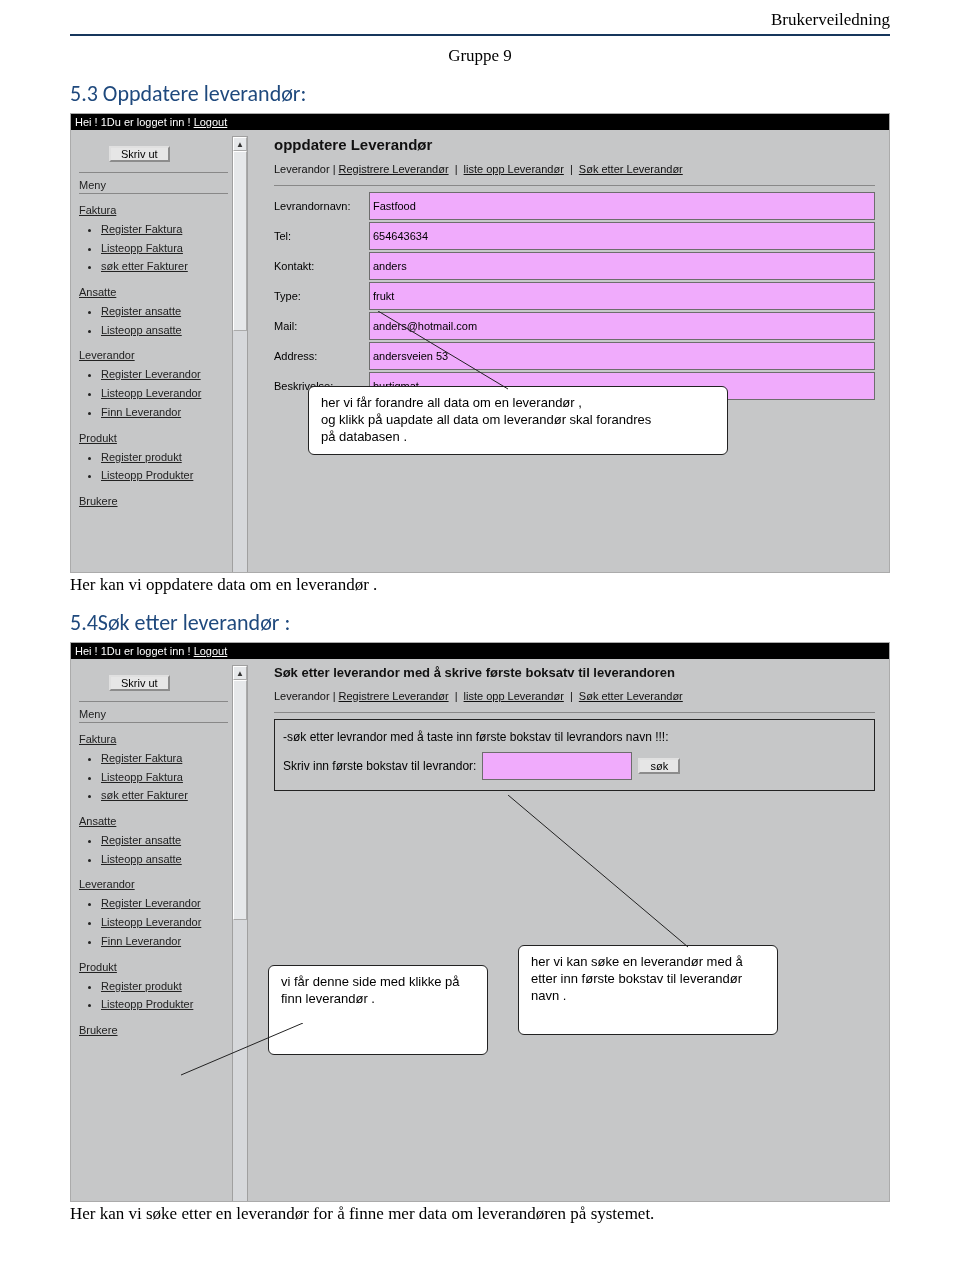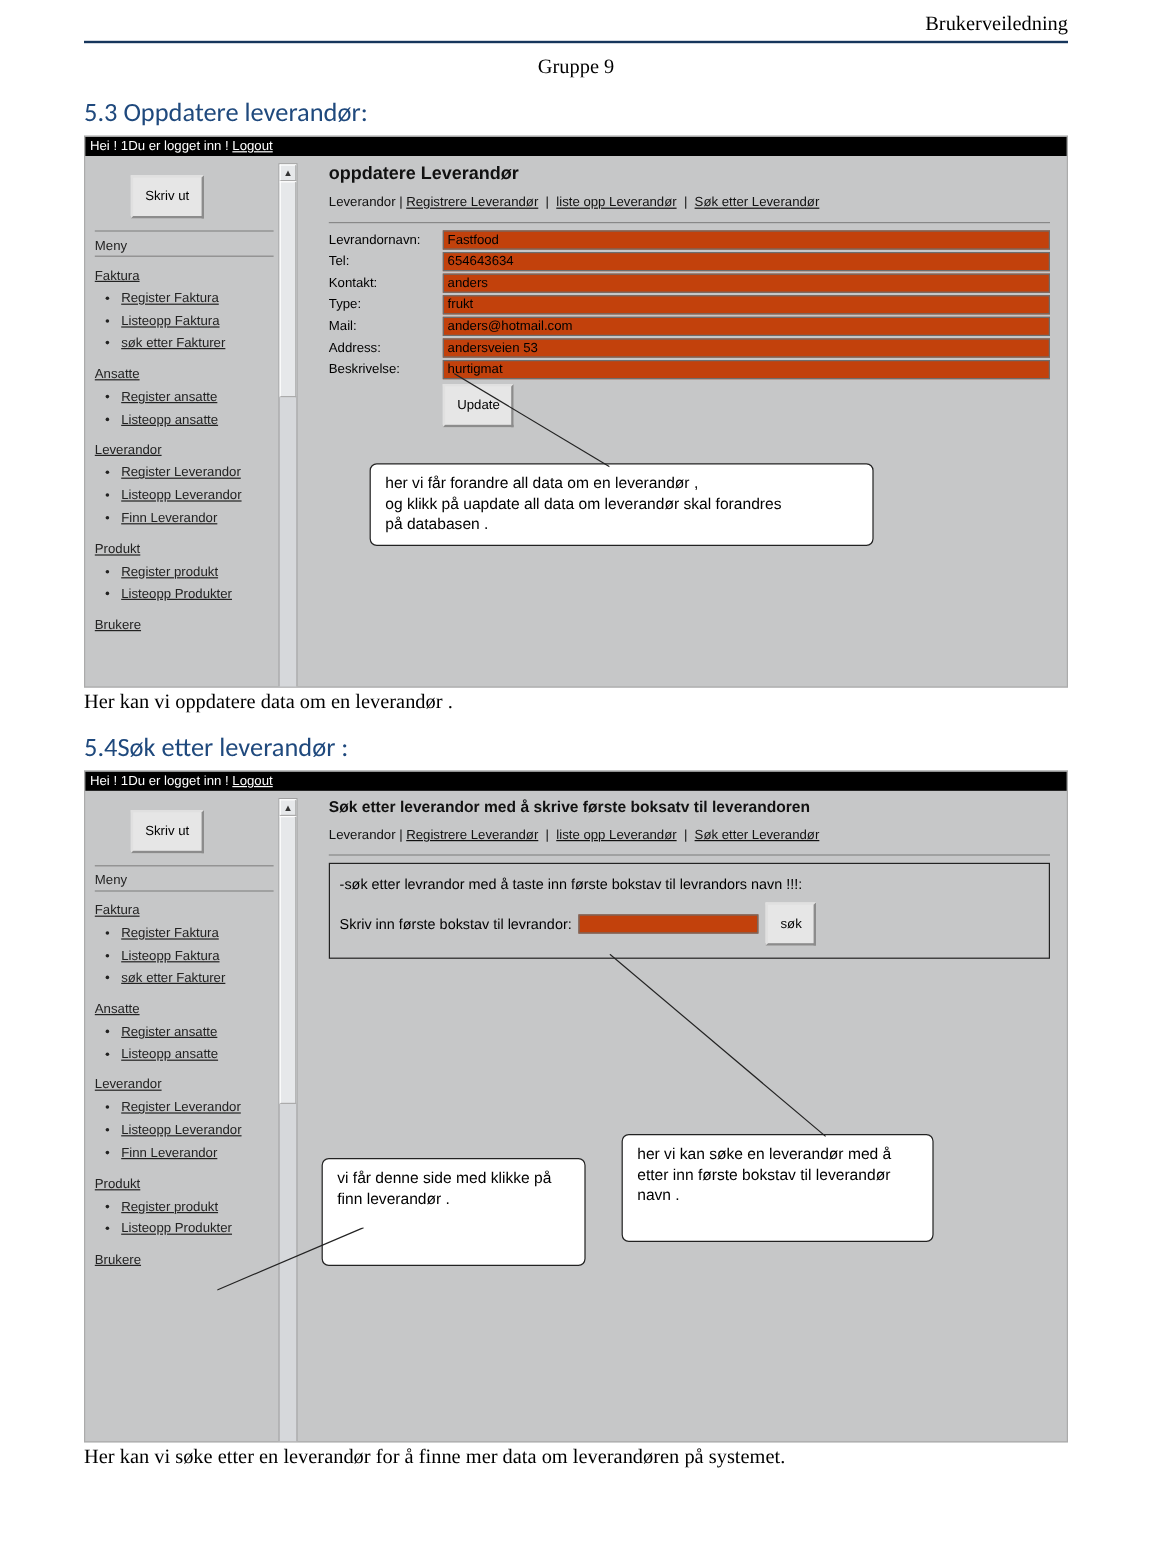--- a/index.html
+++ b/index.html
@@ -69,21 +69,21 @@
     right: 0;
     height: 180px;
     background: #e6e8ea;
     border: 1px outset #fff;
   }
   .btn {
     font-family: Arial, sans-serif;
     font-size: 11px;
     background: #e6e6e6;
     border: 2px outset #e0e0e0;
-    padding: 10px 10px;
+    padding: 0 10px;
     cursor: pointer;
     display: inline-block;
   }
   .sb-print { margin: 6px 0 10px 30px; }
   .sb-heading {
     font-size: 11px;
     color: #222;
     margin: 6px 0 2px 0;
   }
   .sb-hr { border: none; border-top: 1px solid #888; margin: 2px 0 6px 0; }
@@ -106,25 +106,25 @@
     font-size: 11px;
     margin-bottom: 10px;
     color: #111;
   }
   .crumbs .link { text-decoration: underline; cursor: pointer; }
   .crumbs .sep { margin: 0 3px; }
   .form-row { display: flex; align-items: center; margin-bottom: 2px; font-size: 11px; }
   .form-row label { width: 95px; flex-shrink: 0; }
   .txt {
     flex: 1;
-    height: 16px;
+    height: 28px;
     font-size: 11px;
     padding: 0 3px;
     border: 1px solid #6d6d6d;
-    background: #c2410c;
+    background: #f0abfc;
     font-family: Arial, sans-serif;
   }
   .update-btn { margin: 4px 0 0 95px; }
   .callout {
     position: absolute;
     background: #fff;
     border: 1px solid #222;
     border-radius: 6px;
     padding: 8px 12px;
     font-size: 13px;

